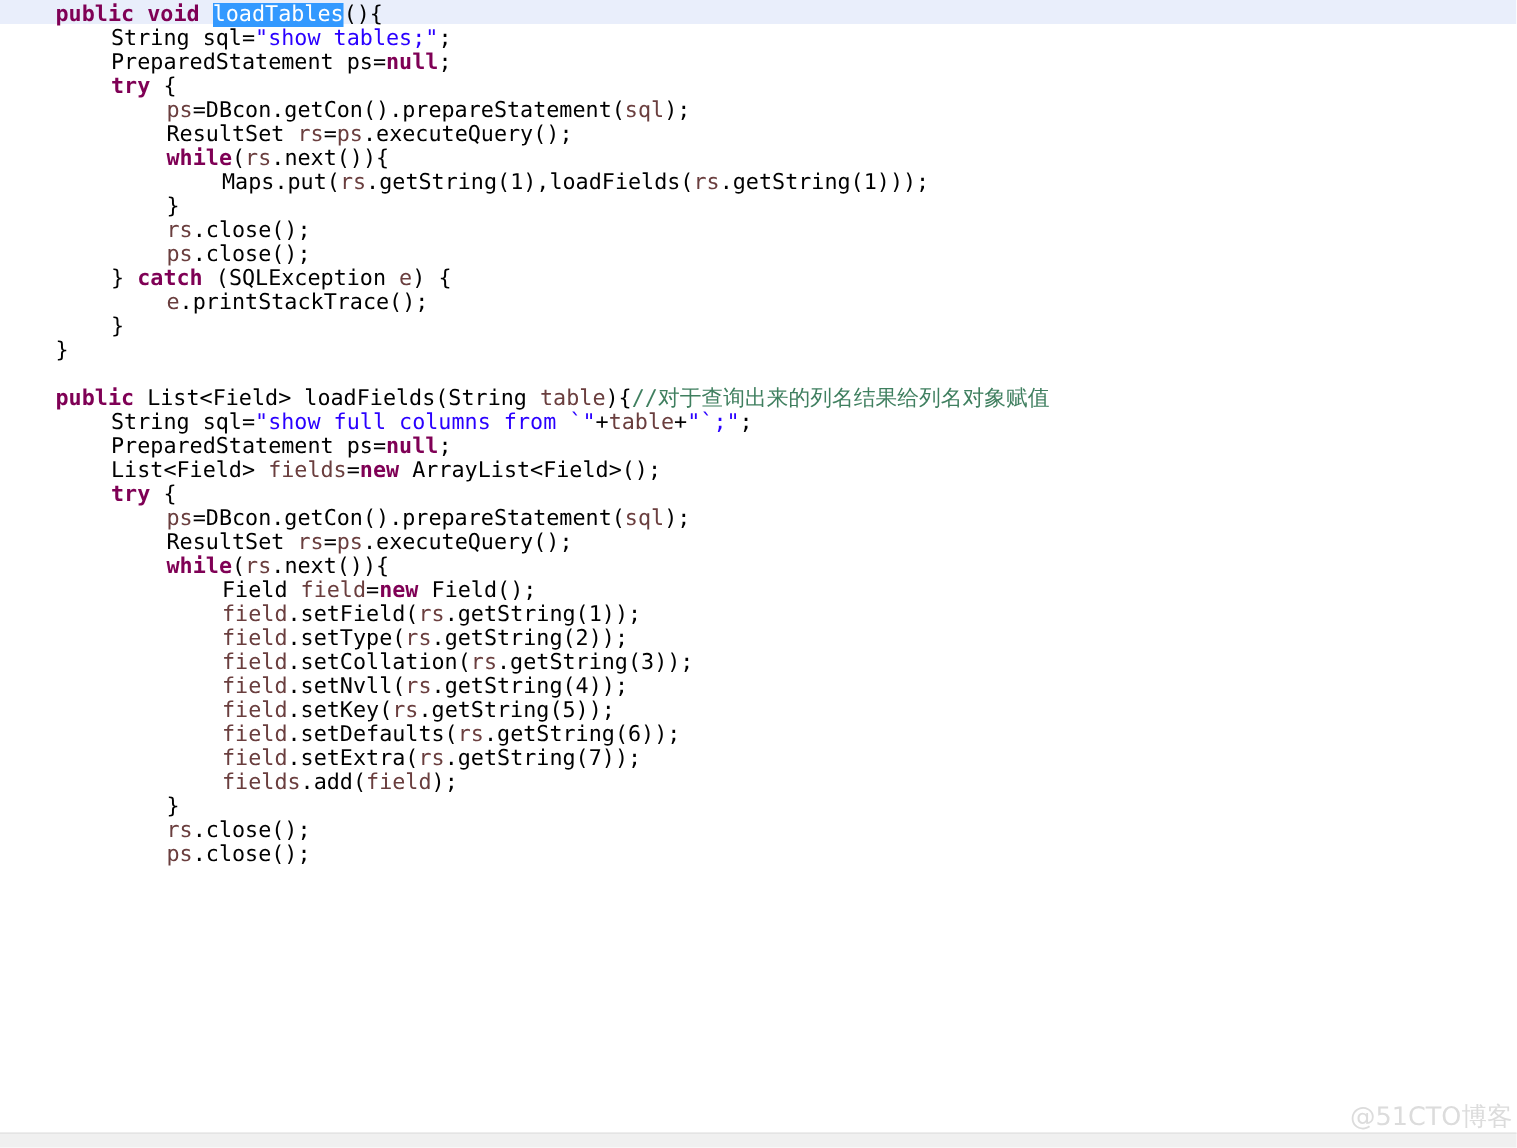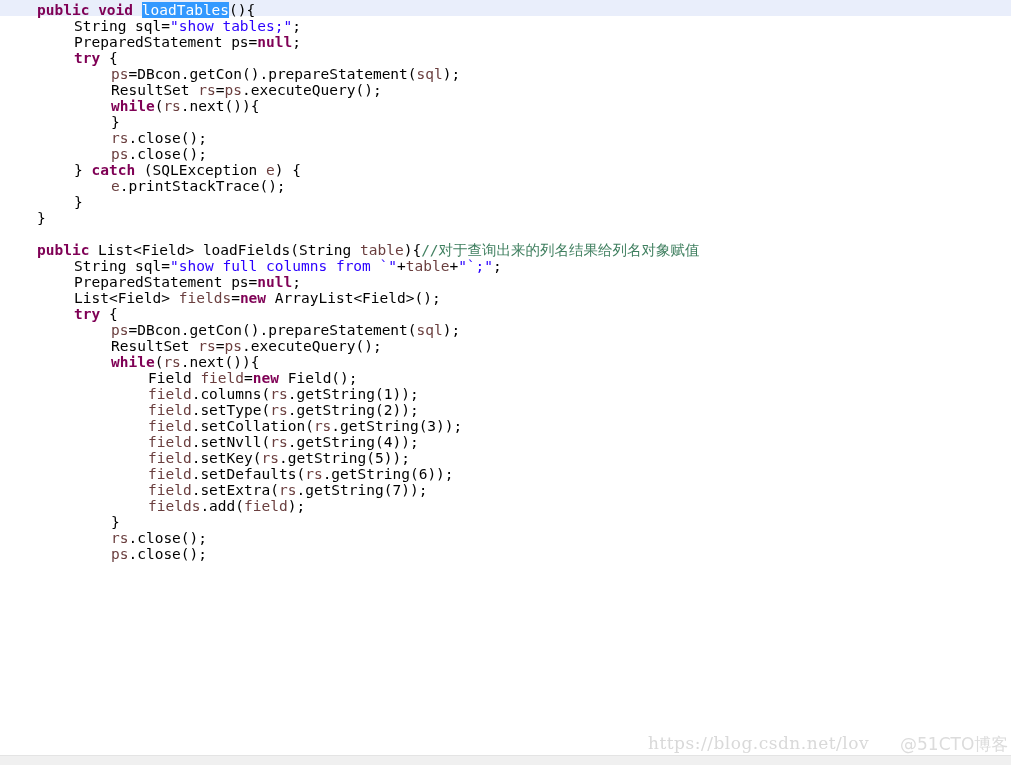--- a/index.html
+++ b/index.html
@@ -102,51 +102,51 @@
 <div id="editor">
 
   <div class="code-area" id="code-area">
       <div class="line current"><span style="display: inline-block; width: 37px;"></span><span class="kw">public</span><span class="pln"> </span><span class="kw">void</span><span class="pln"> </span><span class="sel">loadTables</span><span class="pln">(){</span></div>
       <div class="line"><span style="display: inline-block; width: 74px;"></span><span class="pln">String sql=</span><span class="str">"show tables;"</span><span class="pln">;</span></div>
       <div class="line"><span style="display: inline-block; width: 74px;"></span><span class="pln">PreparedStatement ps=</span><span class="kw">null</span><span class="pln">;</span></div>
       <div class="line"><span style="display: inline-block; width: 74px;"></span><span class="kw">try</span><span class="pln"> {</span></div>
       <div class="line"><span style="display: inline-block; width: 111px;"></span><span class="var">ps</span><span class="pln">=DBcon.</span><span class="stat">getCon</span><span class="pln">().prepareStatement(</span><span class="var">sql</span><span class="pln">);</span></div>
       <div class="line"><span style="display: inline-block; width: 111px;"></span><span class="pln">ResultSet </span><span class="var">rs</span><span class="pln">=</span><span class="var">ps</span><span class="pln">.executeQuery();</span></div>
       <div class="line"><span style="display: inline-block; width: 111px;"></span><span class="kw">while</span><span class="pln">(</span><span class="var">rs</span><span class="pln">.next()){</span></div>
+      <div class="line"><span style="display: inline-block; width: 148px;"></span><span class="pln">Maps.</span><span class="stat">put</span><span class="pln">(</span><span class="var">rs</span><span class="pln">.getString(1),loadFields(</span><span class="var">rs</span><span class="pln">.getString(1)));</span></div>
       <div class="line"><span style="display: inline-block; width: 111px;"></span><span class="pln">}</span></div>
       <div class="line"><span style="display: inline-block; width: 111px;"></span><span class="var">rs</span><span class="pln">.close();</span></div>
       <div class="line"><span style="display: inline-block; width: 111px;"></span><span class="var">ps</span><span class="pln">.close();</span></div>
       <div class="line"><span style="display: inline-block; width: 74px;"></span><span class="pln">} </span><span class="kw">catch</span><span class="pln"> (SQLException </span><span class="var">e</span><span class="pln">) {</span></div>
       <div class="line"><span style="display: inline-block; width: 111px;"></span><span class="var">e</span><span class="pln">.printStackTrace();</span></div>
       <div class="line"><span style="display: inline-block; width: 74px;"></span><span class="pln">}</span></div>
       <div class="line"><span style="display: inline-block; width: 37px;"></span><span class="pln">}</span></div>
       <div class="line"><span style="display: inline-block; width: 0px;"></span>&nbsp;</div>
       <div class="line"><span style="display: inline-block; width: 37px;"></span><span class="kw">public</span><span class="pln"> List&lt;Field&gt; loadFields(String </span><span class="var">table</span><span class="pln">){</span><span class="cmt">//对于查询出来的列名结果给列名对象赋值</span></div>
       <div class="line"><span style="display: inline-block; width: 74px;"></span><span class="pln">String sql=</span><span class="str">"show full columns from `"</span><span class="pln">+</span><span class="var">table</span><span class="pln">+</span><span class="str">"`;"</span><span class="pln">;</span></div>
       <div class="line"><span style="display: inline-block; width: 74px;"></span><span class="pln">PreparedStatement ps=</span><span class="kw">null</span><span class="pln">;</span></div>
       <div class="line"><span style="display: inline-block; width: 74px;"></span><span class="pln">List&lt;Field&gt; </span><span class="var">fields</span><span class="pln">=</span><span class="kw">new</span><span class="pln"> ArrayList&lt;Field&gt;();</span></div>
       <div class="line"><span style="display: inline-block; width: 74px;"></span><span class="kw">try</span><span class="pln"> {</span></div>
       <div class="line"><span style="display: inline-block; width: 111px;"></span><span class="var">ps</span><span class="pln">=DBcon.</span><span class="stat">getCon</span><span class="pln">().prepareStatement(</span><span class="var">sql</span><span class="pln">);</span></div>
       <div class="line"><span style="display: inline-block; width: 111px;"></span><span class="pln">ResultSet </span><span class="var">rs</span><span class="pln">=</span><span class="var">ps</span><span class="pln">.executeQuery();</span></div>
       <div class="line"><span style="display: inline-block; width: 111px;"></span><span class="kw">while</span><span class="pln">(</span><span class="var">rs</span><span class="pln">.next()){</span></div>
       <div class="line"><span style="display: inline-block; width: 148px;"></span><span class="pln">Field </span><span class="var">field</span><span class="pln">=</span><span class="kw">new</span><span class="pln"> Field();</span></div>
-      <div class="line"><span style="display: inline-block; width: 148px;"></span><span class="var">field</span><span class="pln">.columns(</span><span class="var">rs</span><span class="pln">.getString(1));</span></div>
+      <div class="line"><span style="display: inline-block; width: 148px;"></span><span class="var">field</span><span class="pln">.setField(</span><span class="var">rs</span><span class="pln">.getString(1));</span></div>
       <div class="line"><span style="display: inline-block; width: 148px;"></span><span class="var">field</span><span class="pln">.setType(</span><span class="var">rs</span><span class="pln">.getString(2));</span></div>
       <div class="line"><span style="display: inline-block; width: 148px;"></span><span class="var">field</span><span class="pln">.setCollation(</span><span class="var">rs</span><span class="pln">.getString(3));</span></div>
       <div class="line"><span style="display: inline-block; width: 148px;"></span><span class="var">field</span><span class="pln">.setNvll(</span><span class="var">rs</span><span class="pln">.getString(4));</span></div>
       <div class="line"><span style="display: inline-block; width: 148px;"></span><span class="var">field</span><span class="pln">.setKey(</span><span class="var">rs</span><span class="pln">.getString(5));</span></div>
       <div class="line"><span style="display: inline-block; width: 148px;"></span><span class="var">field</span><span class="pln">.setDefaults(</span><span class="var">rs</span><span class="pln">.getString(6));</span></div>
       <div class="line"><span style="display: inline-block; width: 148px;"></span><span class="var">field</span><span class="pln">.setExtra(</span><span class="var">rs</span><span class="pln">.getString(7));</span></div>
       <div class="line"><span style="display: inline-block; width: 148px;"></span><span class="var">fields</span><span class="pln">.add(</span><span class="var">field</span><span class="pln">);</span></div>
       <div class="line"><span style="display: inline-block; width: 111px;"></span><span class="pln">}</span></div>
       <div class="line"><span style="display: inline-block; width: 111px;"></span><span class="var">rs</span><span class="pln">.close();</span></div>
       <div class="line"><span style="display: inline-block; width: 111px;"></span><span class="var">ps</span><span class="pln">.close();</span></div>
     </div>
 
-  <div class="watermark" id="wm-url">https://blog.csdn.net/lov</div>
 
   <div class="watermark" id="wm-brand">@51CTO博客</div>
 
   <div id="hscroll">
     <div class="thumb"></div>
   </div>
 
 </div>
 
 </body></html>

